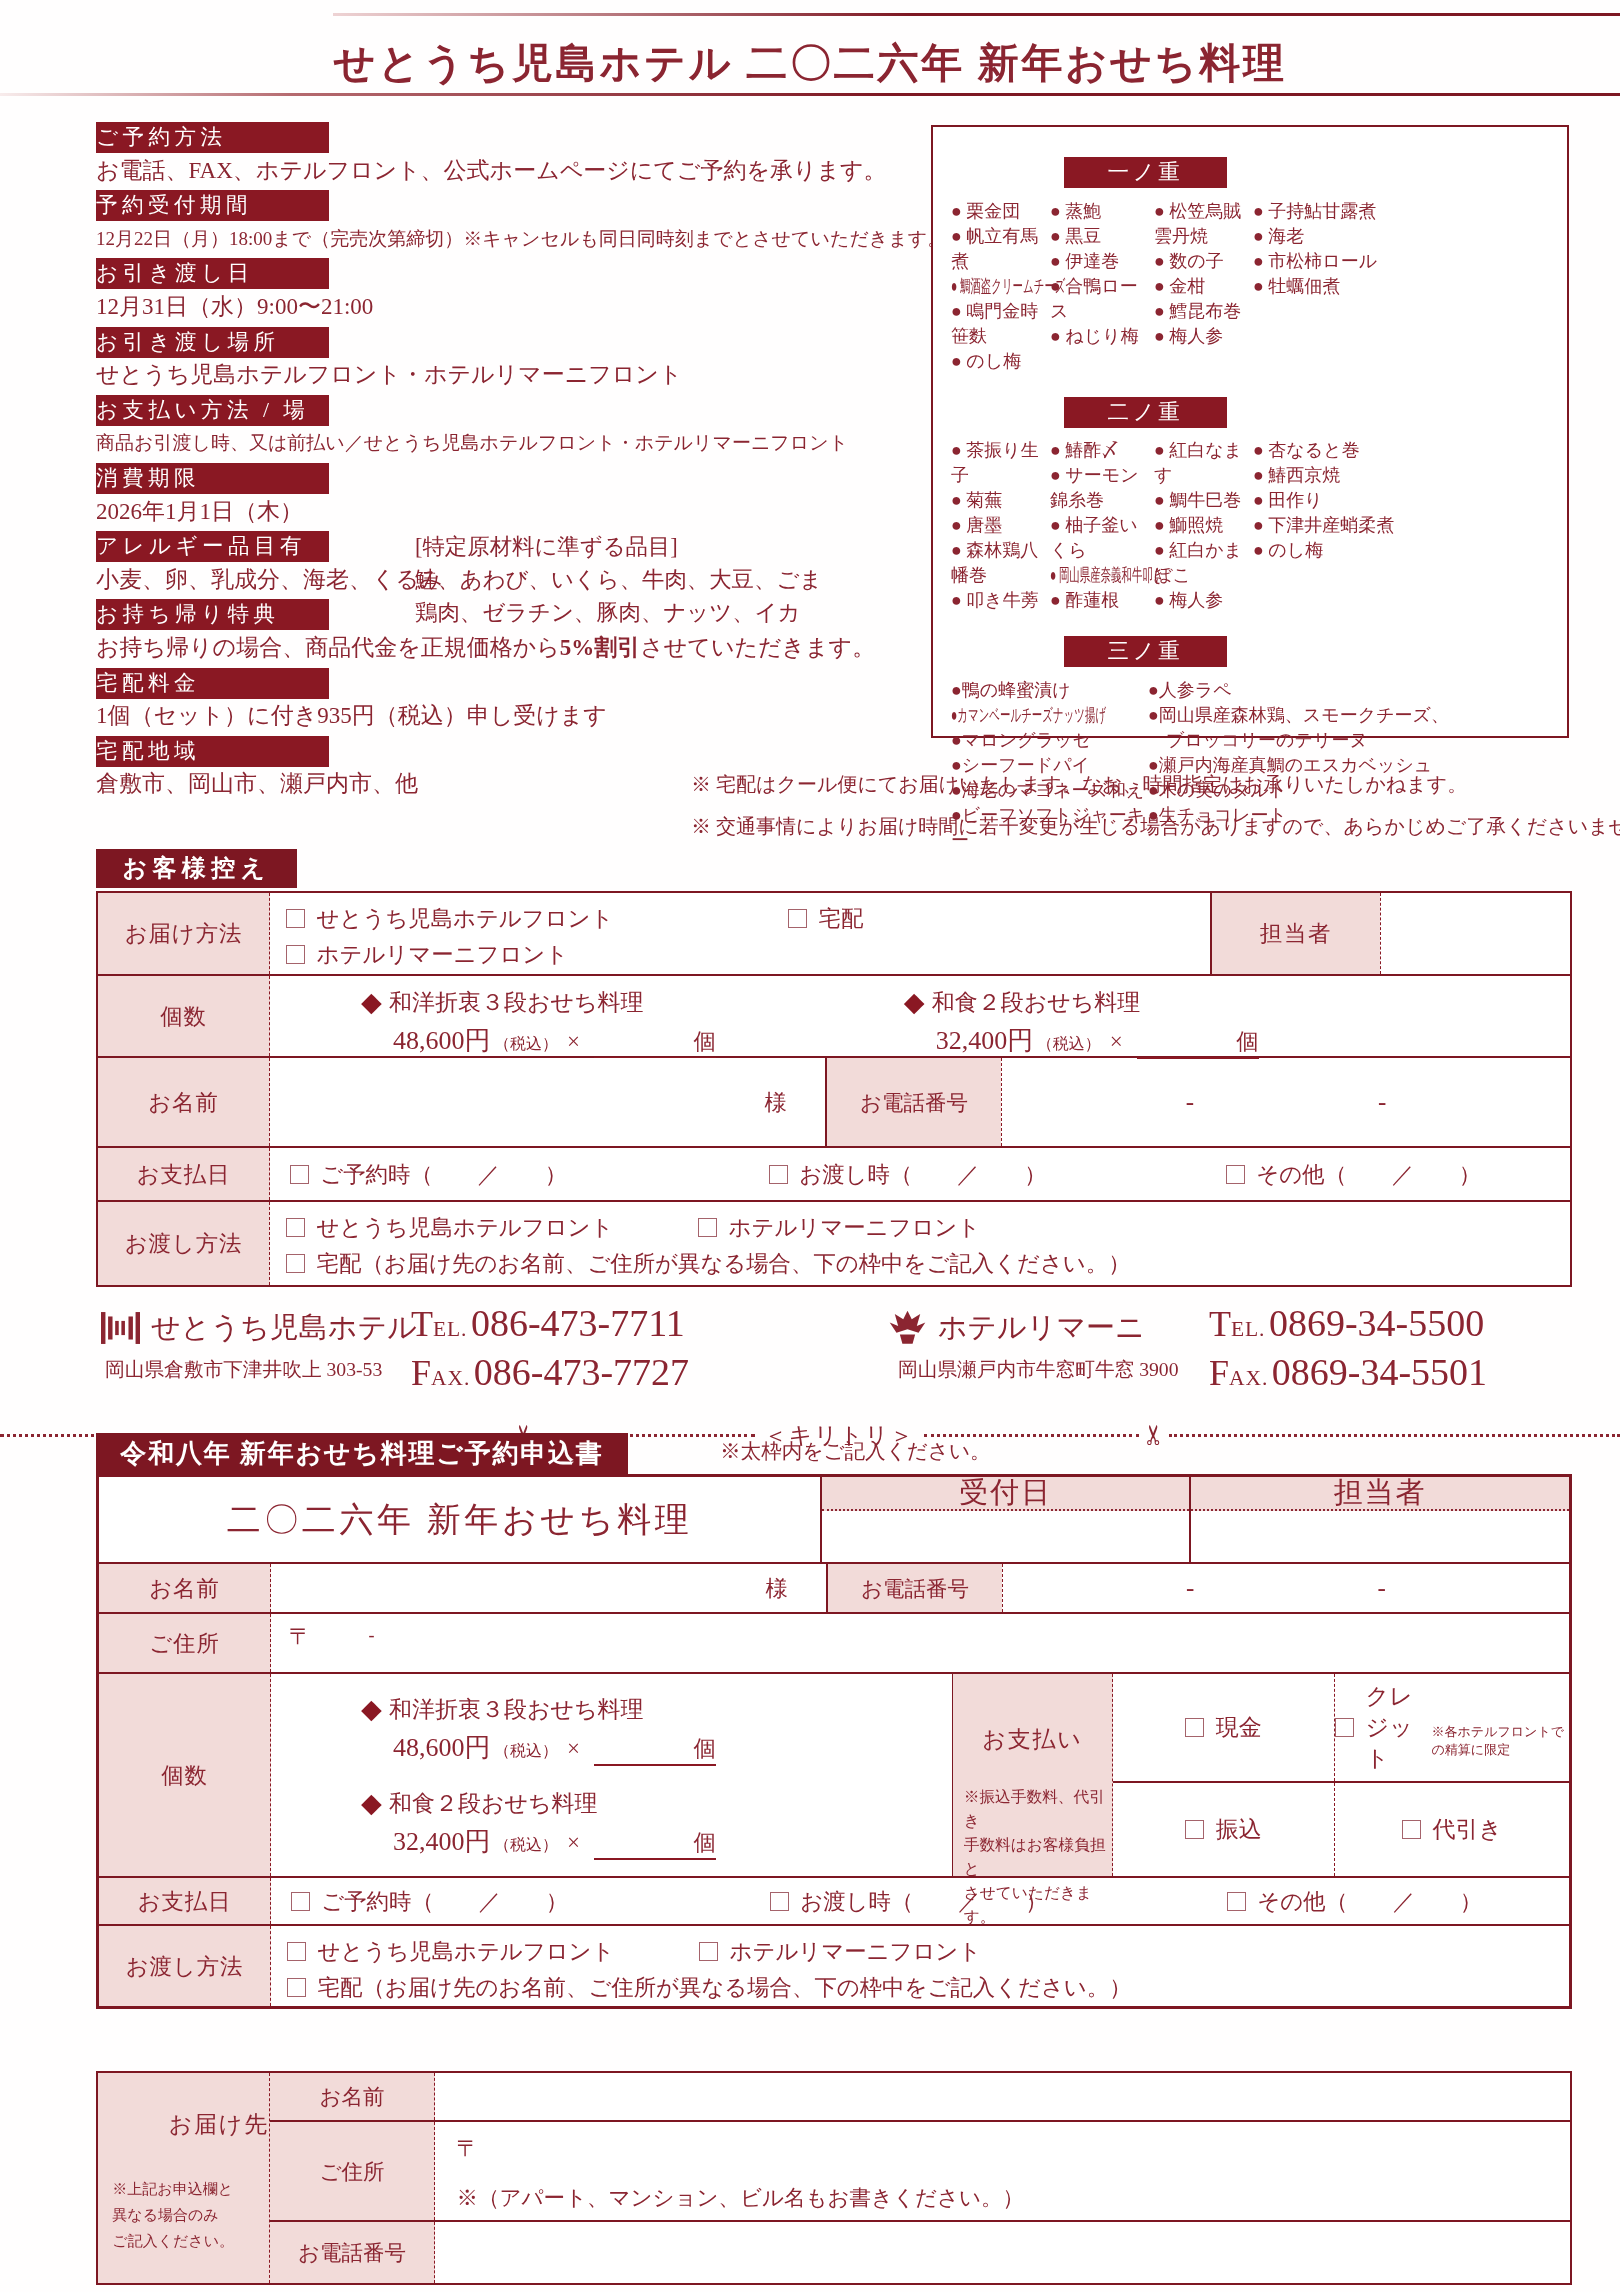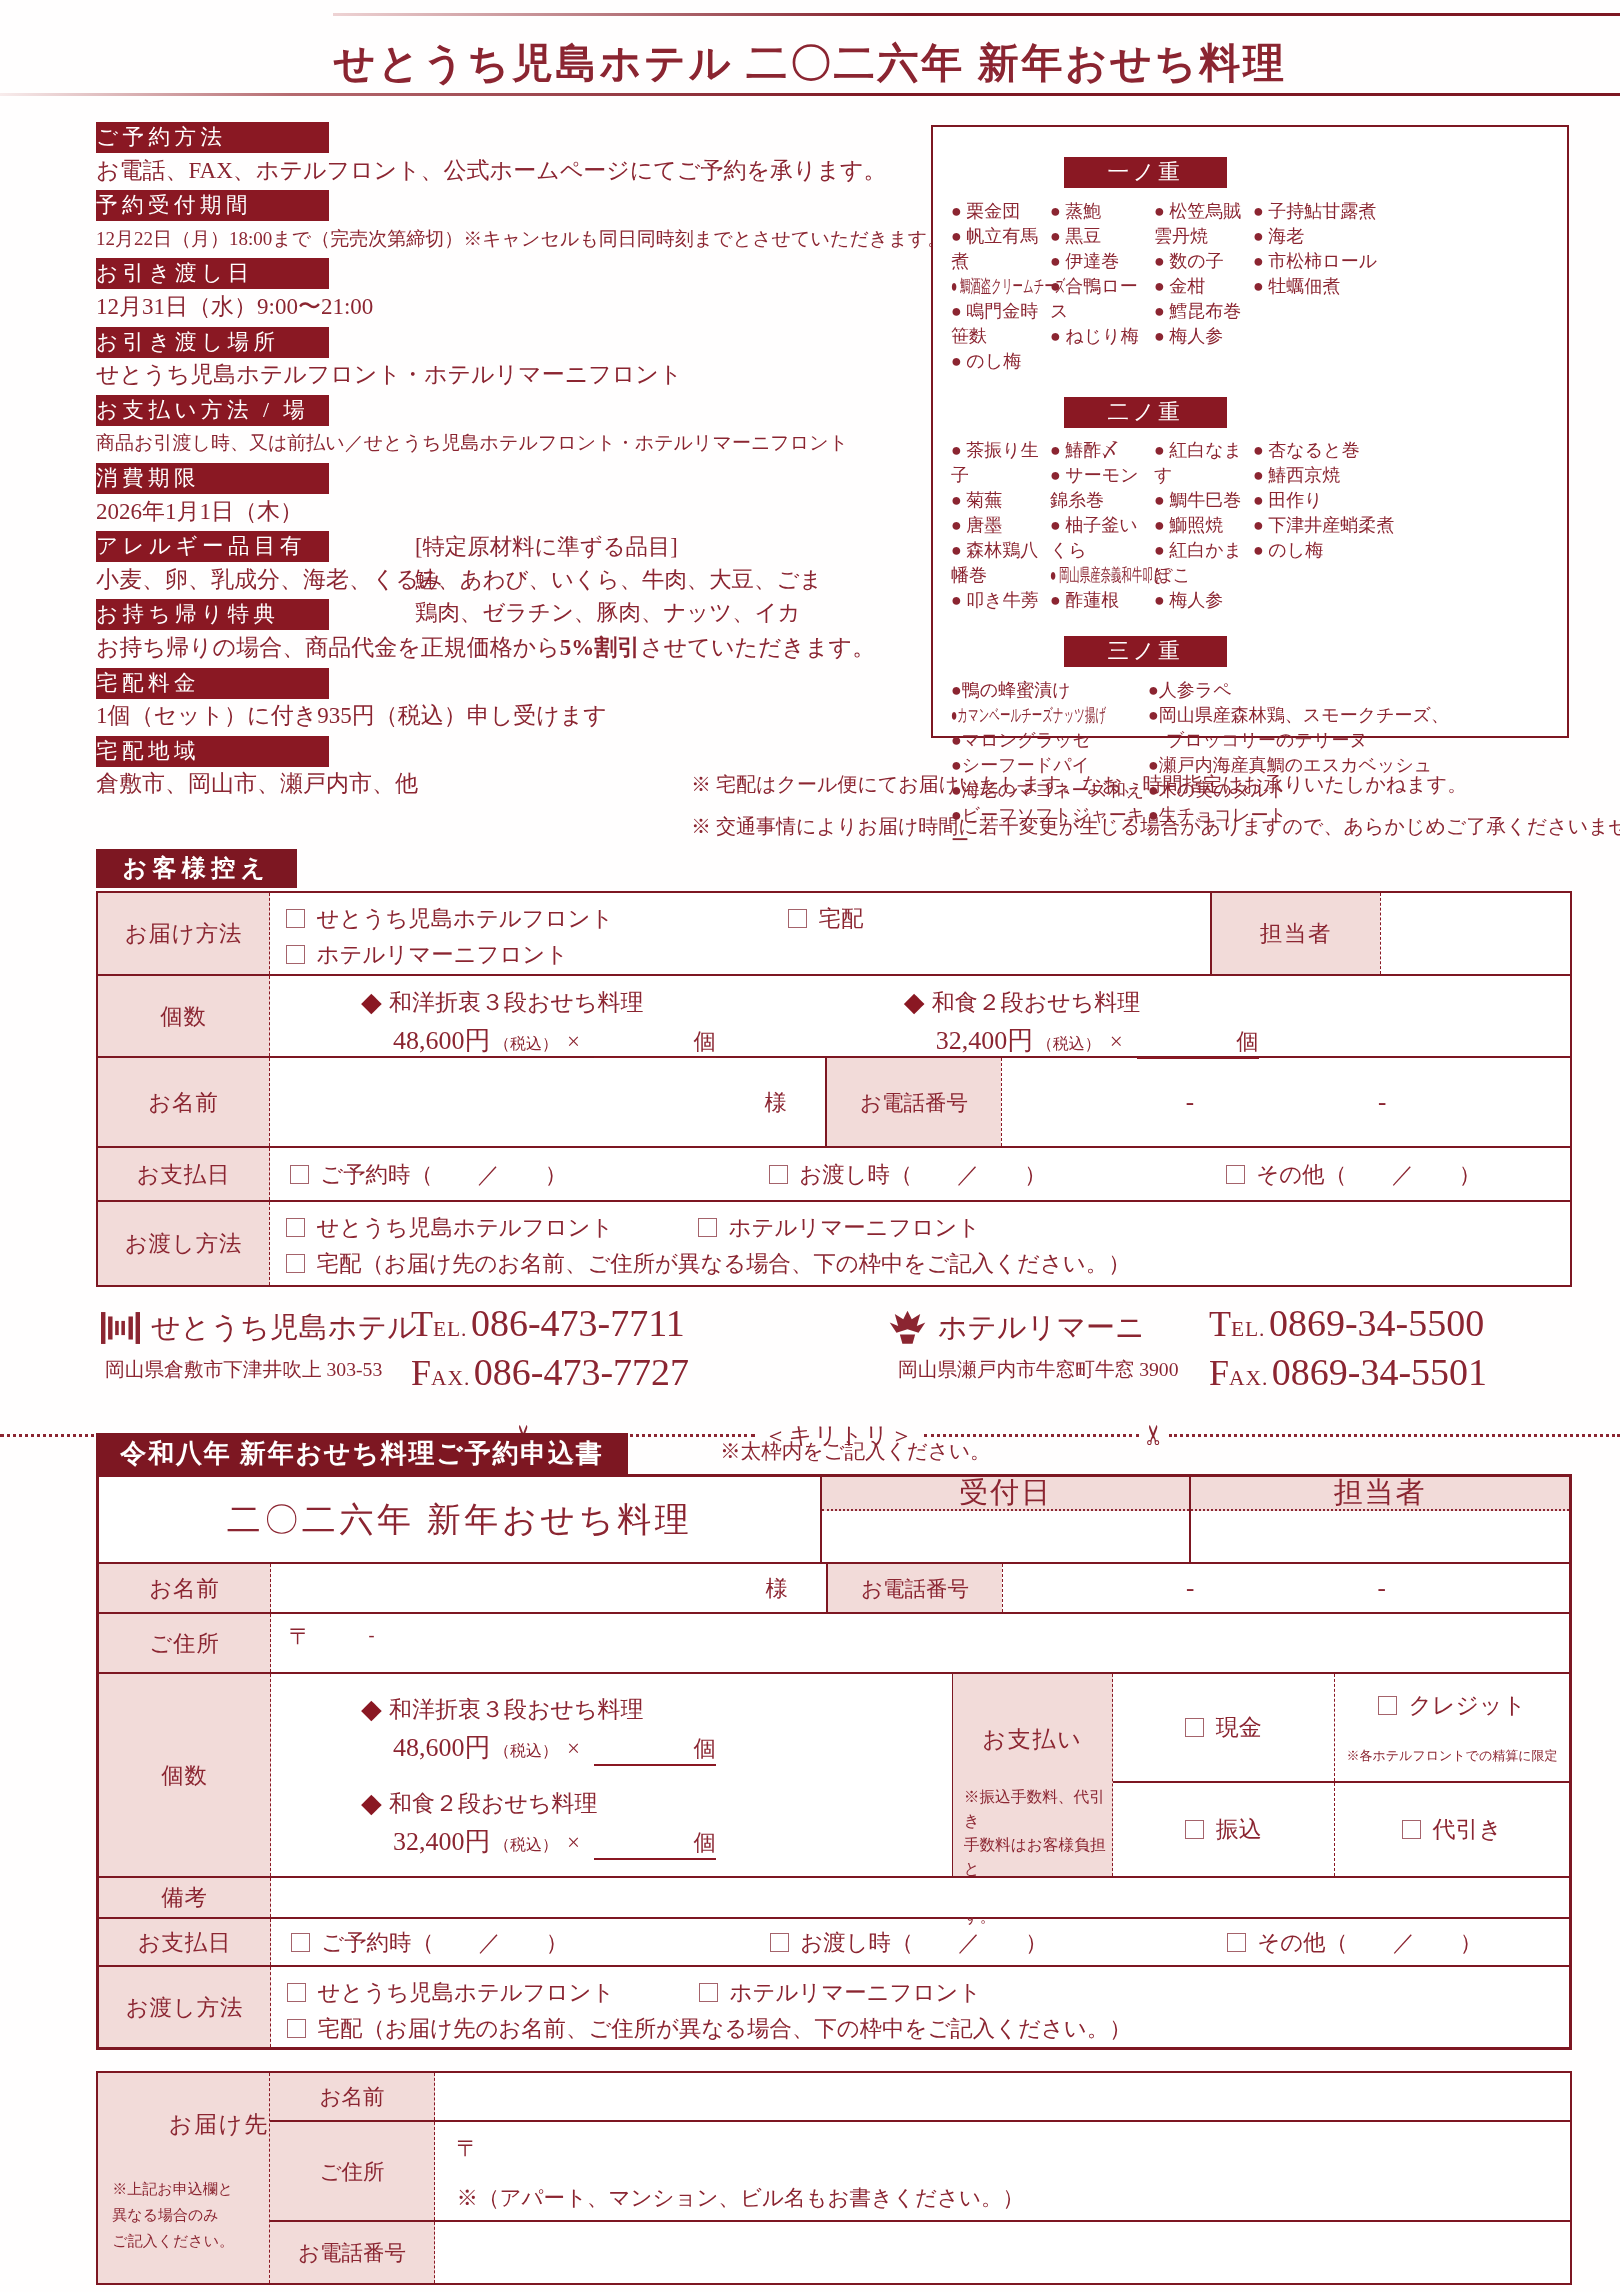--- a/index.html
+++ b/index.html
@@ -127,21 +127,21 @@
             background:#f2dbd9; }
   .paycol-label { font-size:23px; margin-top:50px; letter-spacing:1.8px; text-align:center; }
   .paycol-note { font-size:15.7px; line-height:24px; margin-top:30px; white-space:pre-line;
                  padding-left:10.7px; }
   .paygrid { flex:1; display:flex; flex-direction:column; }
   .payrow { display:flex; }
   .payrow.top { height:109px; border-bottom:2.7px solid #7d1722; }
   .payrow.bottom { flex:1; }
   .paycel { display:flex; align-items:center; justify-content:center; font-size:23px; }
   .cashcol { width:222px; flex-shrink:0; border-right:1.8px dashed #8a1823; }
-  .creditcol { flex:1; flex-direction:column;font-family:Liberation Mono, monospace; }
+  .creditcol { flex:1; flex-direction:row;font-family:Liberation Mono, monospace; }
   .creditline { display:flex; align-items:center; }
   .creditnote { font-size:13px; margin-top:26px; }
   .blankcell { flex:1; background:#fff; }
   
   .rbox { position:absolute; left:96px; top:2071px; width:1476px; border:2.7px solid #7d1722;
           display:flex; background:#fff; }
   .rb-l { width:172px; flex-shrink:0; background:#f2dbd9; border-right:1.8px dashed #8a1823;
           padding-top:36px; }
   .rb-label { font-size:23px; letter-spacing:1.8px; text-align:right; }
   .rb-note { font-size:15px; line-height:26px; margin-top:36px; white-space:pre-line; padding-left:14.3px; }
@@ -569,24 +569,20 @@
             </div>
           <div class="paycel creditcol">
             <div class="creditline">
                 <span class="cb"></span>
                 <span>代引き</span>
               </div>
           </div>
         </div>
       </div>
     </div>
-    <div class="trow h46">
-      <div class="lbl">備考</div>
-      <div class="blankcell"></div>
-    </div>
     <div class="trow h54">
       <div class="lbl">お支払日</div>
       <div class="paycell">
         <span class="payopt o1">
             <span class="cb"></span>
             <span>ご予約時</span>
             <span>（　　／　　）</span>
           </span>
         <span class="payopt o2">
             <span class="cb"></span>

